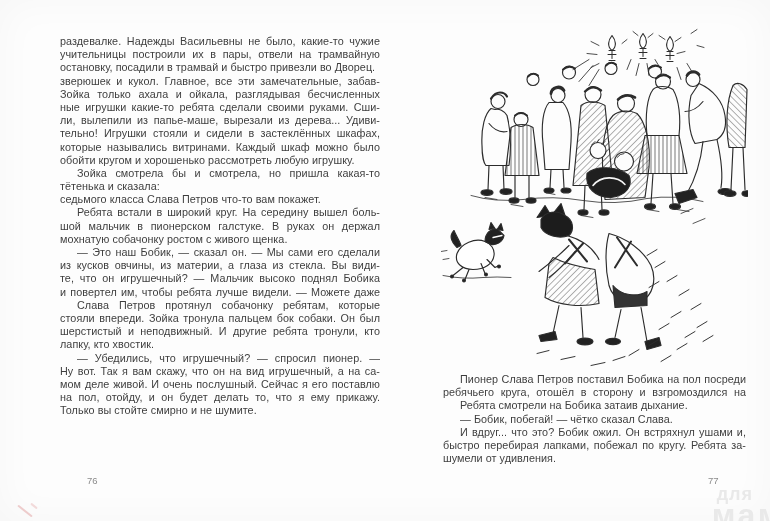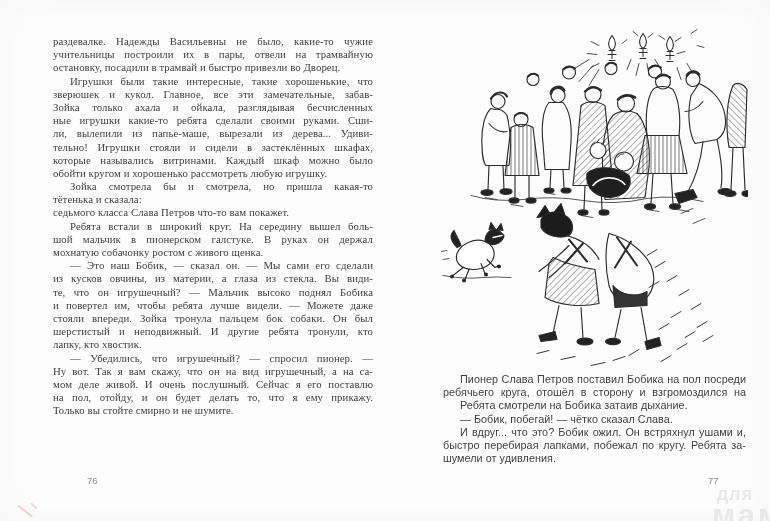--- a/index.html
+++ b/index.html
@@ -6,21 +6,21 @@
   body {
     width:770px; height:521px; position:relative; overflow:hidden;
     background:#fdfdfd; font-family:"Liberation Sans", sans-serif;
     color:#3e3e3e;
   }
   .spread { position:absolute; inset:0; box-shadow: inset 0 0 40px rgba(0,0,0,0.03); }
   .text-col { position:absolute; font-size:10.8px; line-height:13.2px; letter-spacing:0.05px; }
   .tline { height:13.2px; overflow:hidden; text-align:justify; text-align-last:justify; white-space:nowrap0; }
   .tline.pend { text-align-last:left; }
   .tline.ind  { text-indent:17px; }
-  .left-col  { left:53px;  top:35px;  width:320px;font-family:Liberation Serif, serif; }
+  .left-col  { left:60px;  top:35px;  width:320px; }
   .right-col { left:443px; top:373px; width:303px; }
   .pageno { position:absolute; font-size:9.5px; color:#8b8b8b; z-index:3;margin-left:28px; }
   .pageno-left  { left:59px;  top:475px; }
   .pageno-right { left:680px; top:475px; }
   .illustration { position:absolute; left:441px; top:22px; width:307px; height:352px; }
   .watermark {
     position:absolute; right:-14px; bottom:-8px; z-index:1; text-align:right;
     font-weight:700; color:#e9e9e9; user-select:none;
   }
   .wm-l1 { font-size:18px; letter-spacing:1px; margin-right:31px; line-height:16px; }
@@ -32,38 +32,38 @@
 </style>
 </head>
 <body>
 
 <div class="spread">
 
   <div class="text-col left-col">
       <div class="tline">раздевалке. Надежды Васильевны не было, какие-то чужие</div>
       <div class="tline">учительницы построили их в пары, отвели на трамвайную</div>
       <div class="tline pend">остановку, посадили в трамвай и быстро привезли во Дворец.</div>
-      <div class="tline ind">Игрушки были такие интересные, такие хорошенькие, что</div>
       <div class="tline">зверюшек и кукол. Главное, все эти замечательные, забав-</div>
       <div class="tline">Зойка только ахала и ойкала, разглядывая бесчисленных</div>
       <div class="tline">ные игрушки какие-то ребята сделали своими руками. Сши-</div>
       <div class="tline">ли, вылепили из папье-маше, вырезали из дерева... Удиви-</div>
       <div class="tline">тельно! Игрушки стояли и сидели в застеклённых шкафах,</div>
       <div class="tline">которые назывались витринами. Каждый шкаф можно было</div>
       <div class="tline pend">обойти кругом и хорошенько рассмотреть любую игрушку.</div>
       <div class="tline ind">Зойка смотрела бы и смотрела, но пришла какая-то</div>
       <div class="tline pend">тётенька и сказала:</div>
       <div class="tline pend">седьмого класса Слава Петров что-то вам покажет.</div>
       <div class="tline ind">Ребята встали в широкий круг. На середину вышел боль-</div>
       <div class="tline">шой мальчик в пионерском галстуке. В руках он держал</div>
       <div class="tline pend">мохнатую собачонку ростом с живого щенка.</div>
       <div class="tline ind">— Это наш Бобик, — сказал он. — Мы сами его сделали</div>
       <div class="tline">из кусков овчины, из материи, а глаза из стекла. Вы види-</div>
       <div class="tline">те, что он игрушечный? — Мальчик высоко поднял Бобика</div>
       <div class="tline">и повертел им, чтобы ребята лучше видели. — Можете даже</div>
+      <div class="tline ind">Слава Петров протянул собачонку ребятам, которые</div>
       <div class="tline">стояли впереди. Зойка тронула пальцем бок собаки. Он был</div>
       <div class="tline">шерстистый и неподвижный. И другие ребята тронули, кто</div>
       <div class="tline pend">лапку, кто хвостик.</div>
       <div class="tline ind">— Убедились, что игрушечный? — спросил пионер. —</div>
       <div class="tline">Ну вот. Так я вам скажу, что он на вид игрушечный, а на са-</div>
       <div class="tline">мом деле живой. И очень послушный. Сейчас я его поставлю</div>
       <div class="tline">на пол, отойду, и он будет делать то, что я ему прикажу.</div>
       <div class="tline pend">Только вы стойте смирно и не шумите.</div>
     </div>
 

